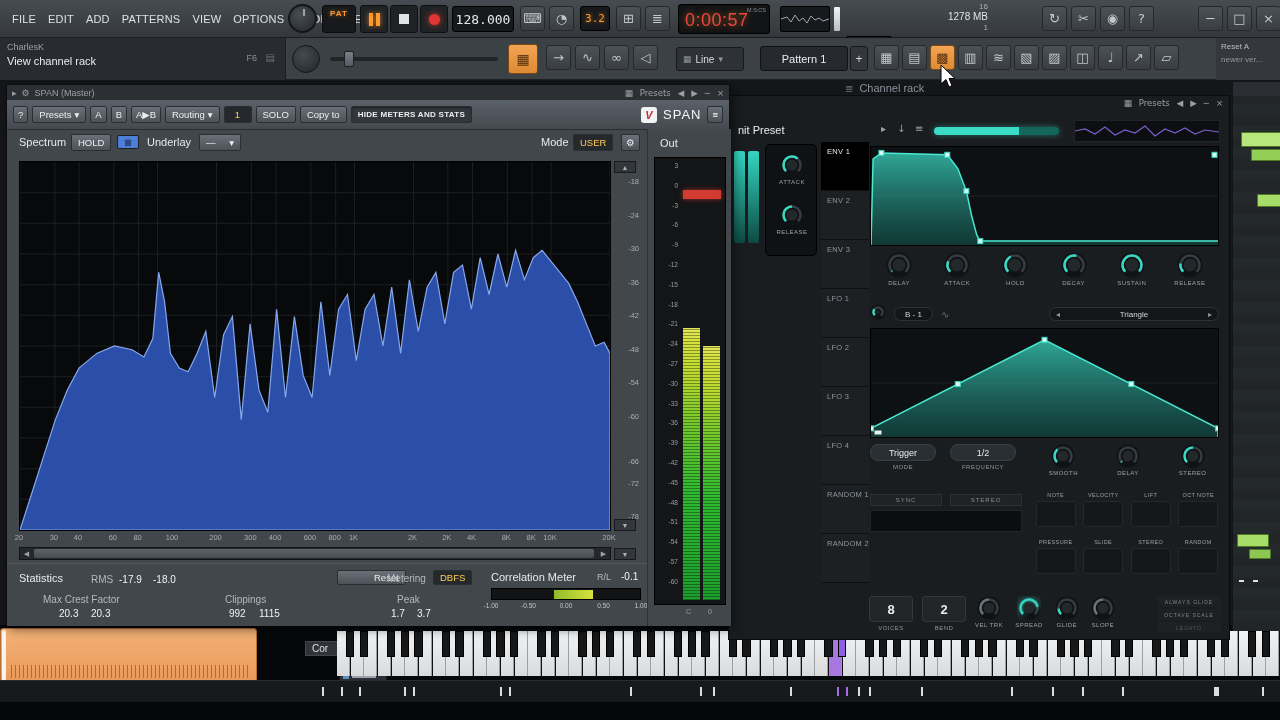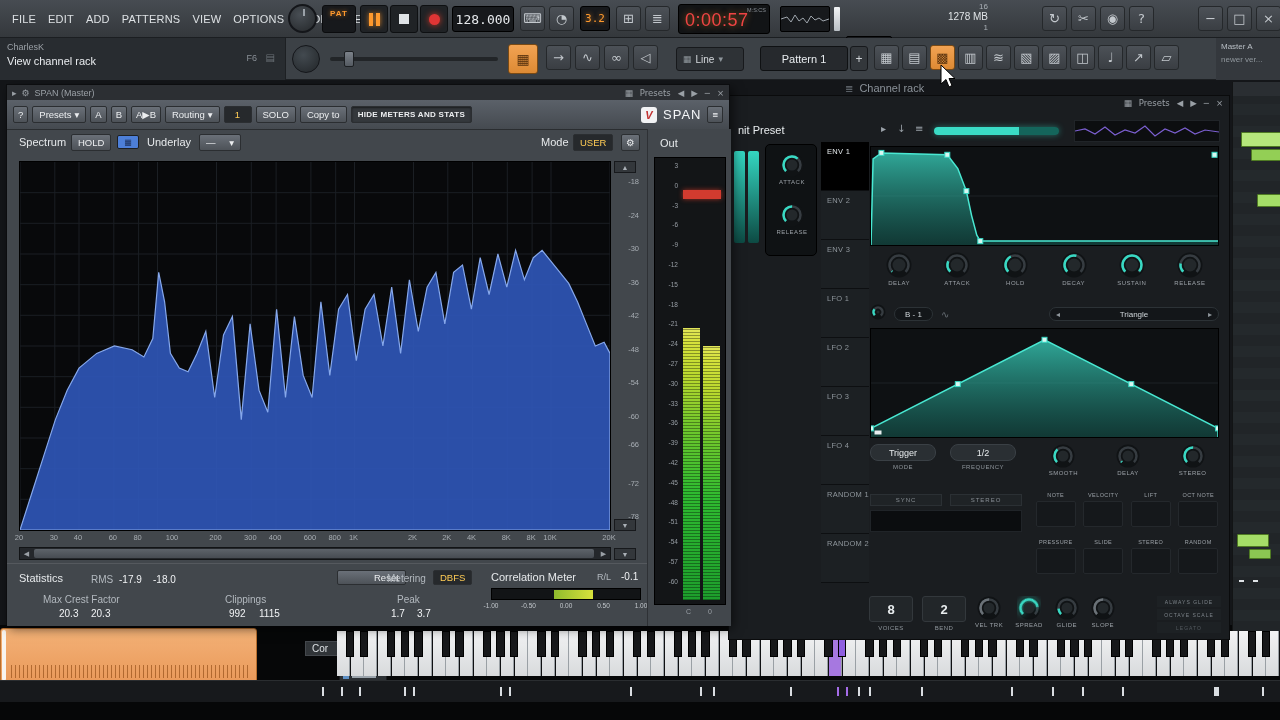--- a/index.html
+++ b/index.html
@@ -278,21 +278,21 @@
         <div class="icnbtn">▥</div>
         <div class="icnbtn">≋</div>
         <div class="icnbtn">▧</div>
         <div class="icnbtn">▨</div>
         <div class="icnbtn">◫</div>
         <div class="icnbtn">♩</div>
         <div class="icnbtn">↗</div>
         <div class="icnbtn">▱</div>
       </div>
     <div id="news-panel">
-      <div class="l1">Master A</div>
+      <div class="l1">Reset A</div>
       <div class="l2">newer ver...</div>
     </div>
   </div>
 
   <div id="desktop">
 
     <div id="cr-ghost">
         <span class="g">≣</span>
         <span>Channel rack</span>
       </div>
@@ -689,21 +689,21 @@
       <div class="zoombtn" style="left:607px;top:76px;">▲</div>
       <div id="db-scale">
           <div class="dblab" style="top: 0px;">-18</div>
           <div class="dblab" style="top: 33.5px;">-24</div>
           <div class="dblab" style="top: 67px;">-30</div>
           <div class="dblab" style="top: 100.5px;">-36</div>
           <div class="dblab" style="top: 134px;">-42</div>
           <div class="dblab" style="top: 167.5px;">-48</div>
           <div class="dblab" style="top: 201px;">-54</div>
           <div class="dblab" style="top: 234.5px;">-60</div>
-          <div class="dblab" style="top: 263px;">-66</div>
+          <div class="dblab" style="top: 280px;">-66</div>
           <div class="dblab" style="top: 301.5px;">-72</div>
           <div class="dblab" style="top: 335px;">-78</div>
         </div>
       <div class="zoombtn" style="left:607px;top:434px;">▼</div>
       <div id="freq-labels">
           <div class="freqlab" style="left: 0px;">20</div>
           <div class="freqlab" style="left: 34.8px;">30</div>
           <div class="freqlab" style="left: 59px;">40</div>
           <div class="freqlab" style="left: 93.8px;">60</div>
           <div class="freqlab" style="left: 118.6px;">80</div>

